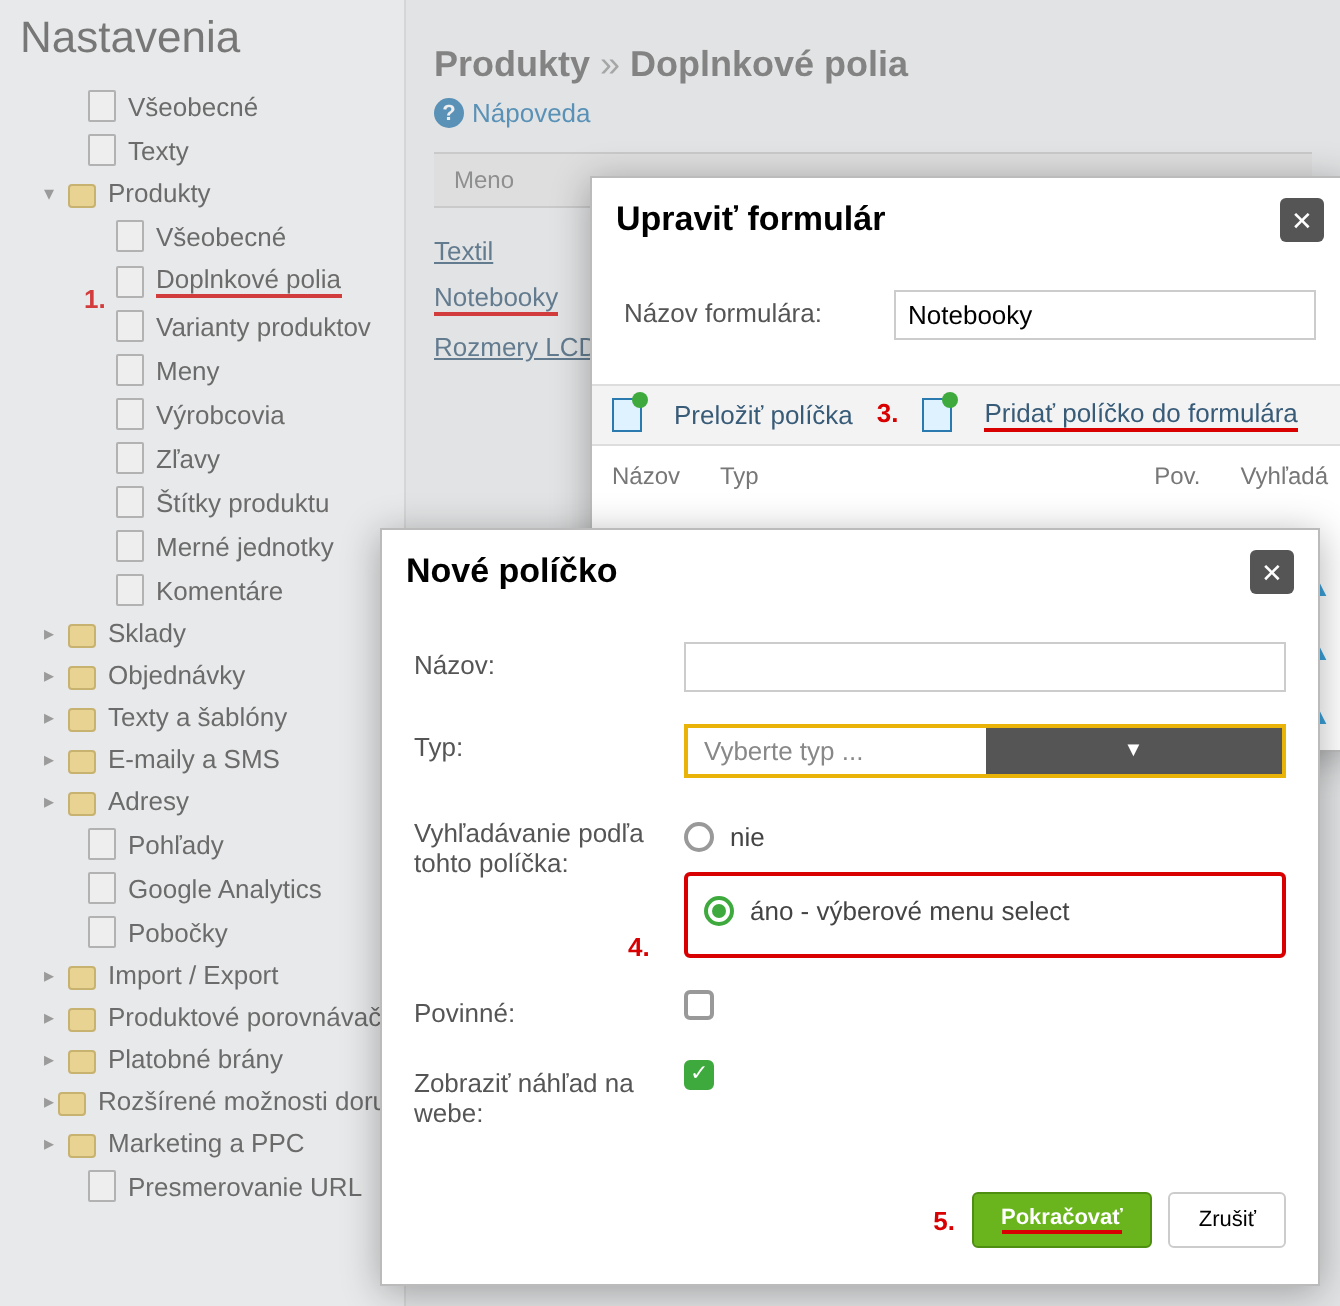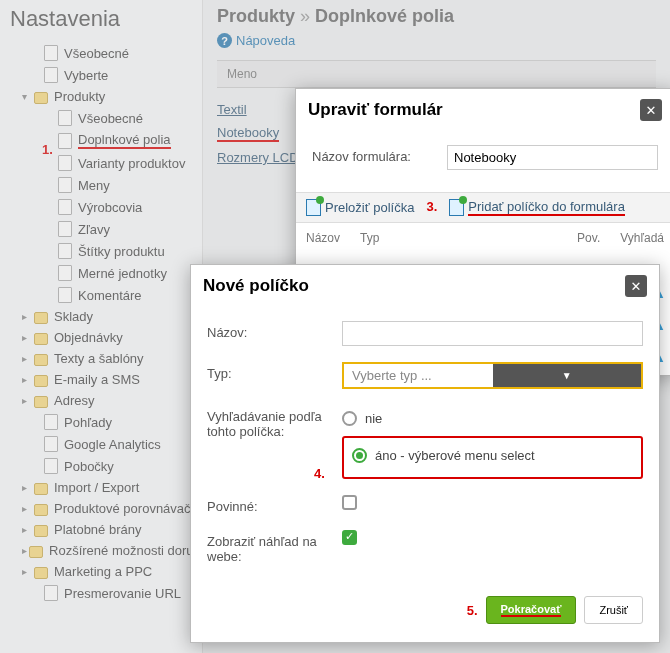--- a/index.html
+++ b/index.html
@@ -11,21 +11,21 @@
   .tree li { padding: 3px 0 3px 22px; white-space: nowrap; position: relative; display: flex; align-items: center; }
   .tree .sub { padding-left: 44px; }
   .tree .sub2 { padding-left: 58px; }
   .chev { width: 10px; display: inline-block; color: #888; font-size: 10px; margin-right: 2px; }
   .ico-file, .ico-folder { width: 14px; height: 16px; display: inline-block; margin-right: 6px; flex-shrink: 0; }
   .ico-file { border: 1px solid #aaa; border-radius: 1px; background: #fff; position: relative; }
   .ico-folder { background: #f7d87c; border: 1px solid #c9a94b; border-radius: 2px; height: 12px; margin-top: 2px; }
   .tree a { color: #444; text-decoration: none; }
   .tree .underline { border-bottom: 2px solid #d80000; display: inline-block; }
   .main { flex: 1; padding: 0 14px; overflow: hidden; position: relative; }
-  .crumbs { font-size: 18px; color: #666; padding: 6px 0 6px 0; font-weight: bold; }
+  .crumbs { font-size: 18px; color: #666; padding: 22px 0 6px 0; font-weight: bold; }
   .crumbs span { font-weight: normal; color: #999; }
   .help { color: #2a7ab0; font-size: 13px; display: flex; align-items: center; gap: 4px; margin-bottom: 12px; }
   .help-ico { width: 15px; height: 15px; background: #2a7ab0; color: #fff; border-radius: 50%; display: inline-flex; align-items: center; justify-content: center; font-size: 11px; font-weight: bold; }
   .bar { background: #e8e9ea; border-top: 1px solid #ccc; border-bottom: 1px solid #ccc; padding: 6px 10px; color: #777; font-size: 12px; }
   .list-area { padding: 10px 0; }
   .link { color: #385b78; text-decoration: underline; display: block; padding: 4px 0; }
   .redline { border-bottom: 2px solid #d80000; display: inline-block; }
   .marker { color: #d80000; font-weight: bold; position: absolute; font-size: 13px; }
   .overlay { position: absolute; inset: 0; background: rgba(200,200,200,0.3); }
 
@@ -37,21 +37,21 @@
   .xbtn { width: 22px; height: 22px; background: #555; color: #fff; display: inline-flex; align-items: center; justify-content: center; font-size: 13px; border-radius: 3px; cursor: pointer; }
   .m-body { padding: 6px 16px 14px 16px; }
   .row { display: flex; align-items: flex-start; padding: 8px 0; }
   .row label { width: 135px; color: #555; padding-top: 4px; }
   .row .ctrl { flex: 1; }
   input[type=text] { border: 1px solid #ccc; padding: 4px 6px; font-size: 13px; width: 100%; }
   .sel { display: flex; border: 2px solid #eab308; }
   .sel span { flex: 1; padding: 4px 8px; color: #888; }
   .sel .dd { width: 22px; background: #555; color: #fff; display: flex; align-items: center; justify-content: center; font-size: 10px; }
   .actions { padding: 6px 10px; background: #f3f3f3; border-top: 1px solid #ddd; border-bottom: 1px solid #ddd; display: flex; gap: 12px; font-size: 13px; }
-  .actions a { color: #385b78; text-decoration: none; display: inline-flex; align-items: center; gap: 4px; }
+  .actions a { color: #385b78; text-decoration: none; display: inline-flex; align-items: center; gap: 16px; }
   .aico { width: 15px; height: 17px; border: 1px solid #2a7ab0; background: #dff2ff; position: relative; }
   .aico::after { content: ""; width: 8px; height: 8px; background: #3eaa3e; border-radius: 50%; position: absolute; right: -4px; top: -4px; }
   .colhead { display: flex; gap: 20px; padding: 8px 10px 0 10px; color: #777; font-size: 12px; }
   .radio-opt { display: flex; align-items: center; gap: 8px; padding: 6px 0; }
   .radio { width: 15px; height: 15px; border: 2px solid #999; border-radius: 50%; display: inline-flex; align-items: center; justify-content: center; }
   .radio.sel-on { border-color: #3eaa3e; }
   .radio.sel-on::after { content: ""; width: 7px; height: 7px; background: #3eaa3e; border-radius: 50%; }
   .checkbox { width: 15px; height: 15px; border: 2px solid #999; border-radius: 3px; display: inline-block; }
   .checkbox.on { background: #3eaa3e; border-color: #3eaa3e; position: relative; }
   .checkbox.on::after { content: "✓"; color: #fff; font-size: 11px; position: absolute; left: 1px; top: -2px; }
@@ -67,21 +67,21 @@
 <div class="page">
   <div class="sidebar">
     <h2>Nastavenia</h2>
     <ul class="tree" id="tree">
         <li class="sub">
           <span class="ico-file"></span>
           <a>Všeobecné</a>
         </li>
         <li class="sub">
           <span class="ico-file"></span>
-          <a>Vyberte</a>
+          <a>Texty</a>
         </li>
         <li>
           <span class="chev">▾</span>
           <span class="ico-folder"></span>
           <a>Produkty</a>
         </li>
         <li class="sub2">
           <span class="ico-file"></span>
           <a>Všeobecné</a>
         </li>

